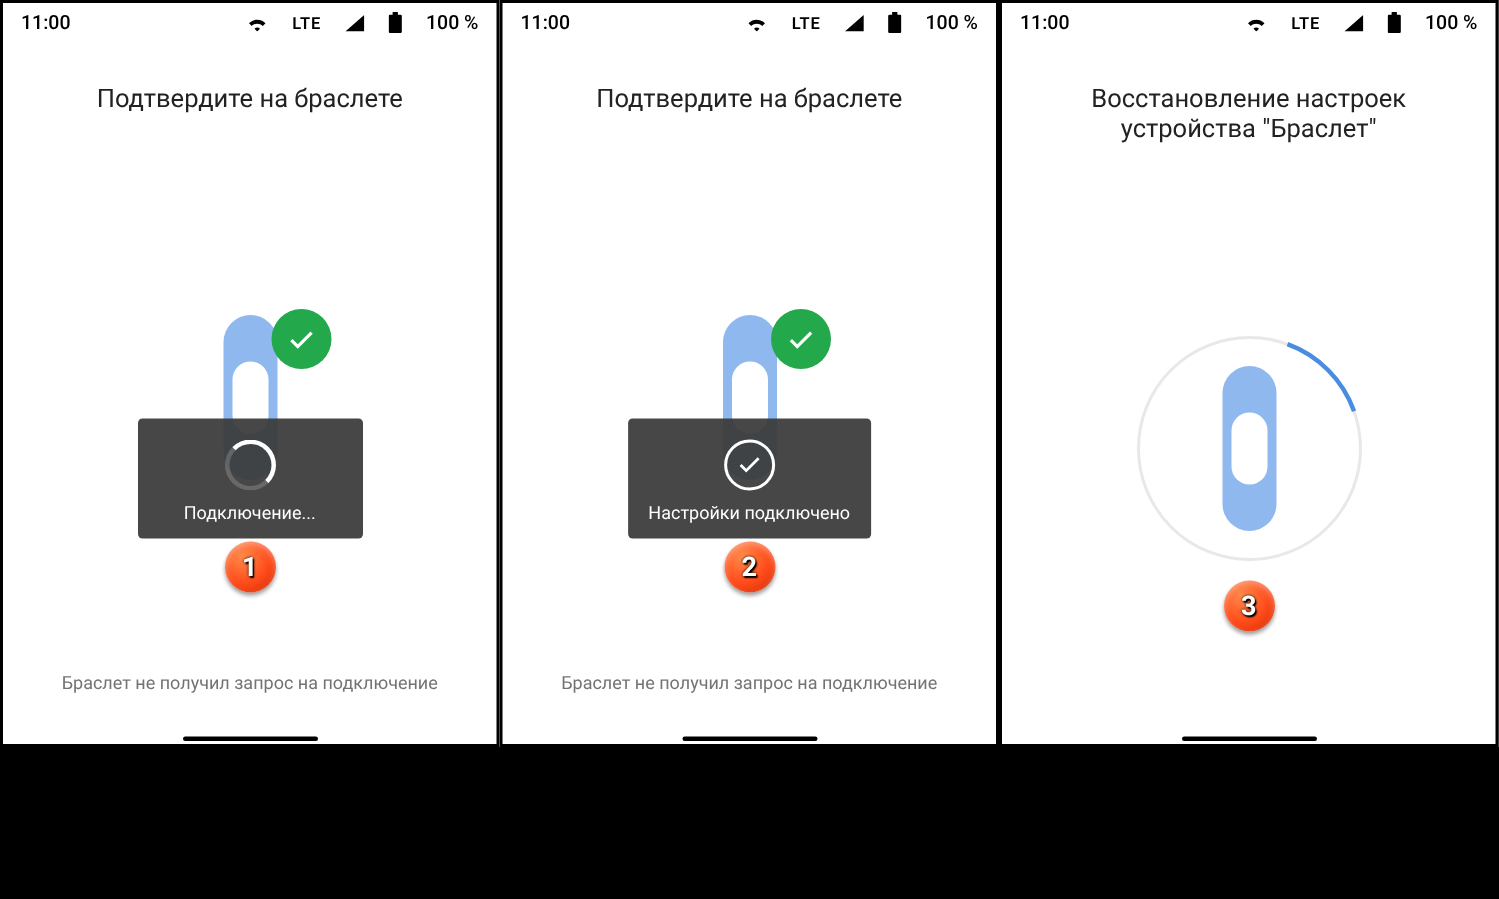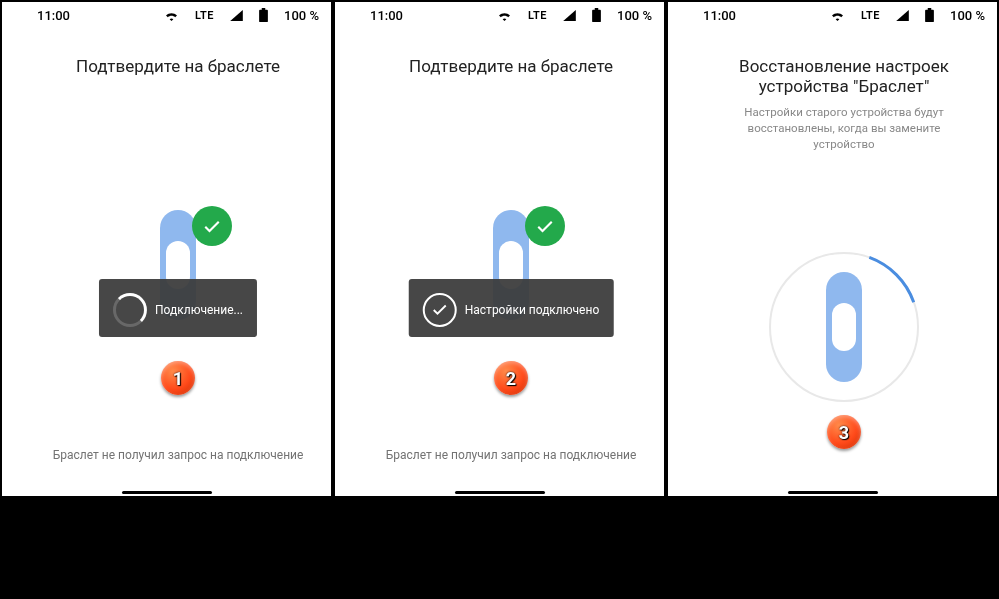--- a/index.html
+++ b/index.html
@@ -12,21 +12,20 @@
     overflow: hidden;
   }
   .phone {
     width: 333px;
     height: 498px;
     background: #fff;
     border: 2px solid #000;
     position: relative;
     display: flex;
     flex-direction: column;
-    padding-left: 23px;
   }
   .statusbar {
     height: 26px;
     display: flex;
     align-items: center;
     justify-content: space-between;
     padding: 0 12px;
     font-size: 13px;
     font-weight: 500;
     color: #000;
@@ -85,21 +84,21 @@
   .toast {
     position: absolute;
     left: 50%;
     top: calc(50% + 14px);
     transform: translateX(-50%);
     background: rgba(60,60,60,0.94);
     border-radius: 3px;
     padding: 14px 14px 10px 14px;
     min-width: 150px;
     display: flex;
-    flex-direction: row;
+    flex-direction: column;
     align-items: center;
     gap: 8px;
   }
   .toast-text { color: #fff; font-size: 12px; white-space: nowrap; }
   .spinner {
     width: 34px; height: 34px;
     border: 3px solid rgba(255,255,255,0.18);
     border-top-color: #fff;
     border-right-color: #fff;
     border-radius: 50%;
@@ -250,21 +249,20 @@
         </svg>
       <svg width="9" height="14" viewBox="0 0 10 16">
           <path fill="#000" d="M3 0h4v2h2a1 1 0 011 1v12a1 1 0 01-1 1H1a1 1 0 01-1-1V3a1 1 0 011-1h2V0z"></path>
         </svg>
       <span>100 %</span>
     </div>
   </div>
 
   <div class="title-area">
     <div class="title">Восстановление настроек устройства "Браслет"</div>
-    <div class="subtitle">Настройки старого устройства будут восстановлены, когда вы замените устройство</div>
   </div>
 
   <div class="center-stage">
     <div class="ring-wrap">
       <svg class="ring" viewBox="0 0 160 160">
         <circle cx="80" cy="80" r="74" fill="none" stroke="#e8e8e8" stroke-width="2"></circle>
         <circle cx="80" cy="80" r="74" fill="none" stroke="#4a8de0" stroke-width="3" stroke-dasharray="465" stroke-dashoffset="400" transform="rotate(-70 80 80)"></circle>
       </svg>
       <div class="bracelet">
         <div class="face"></div>

